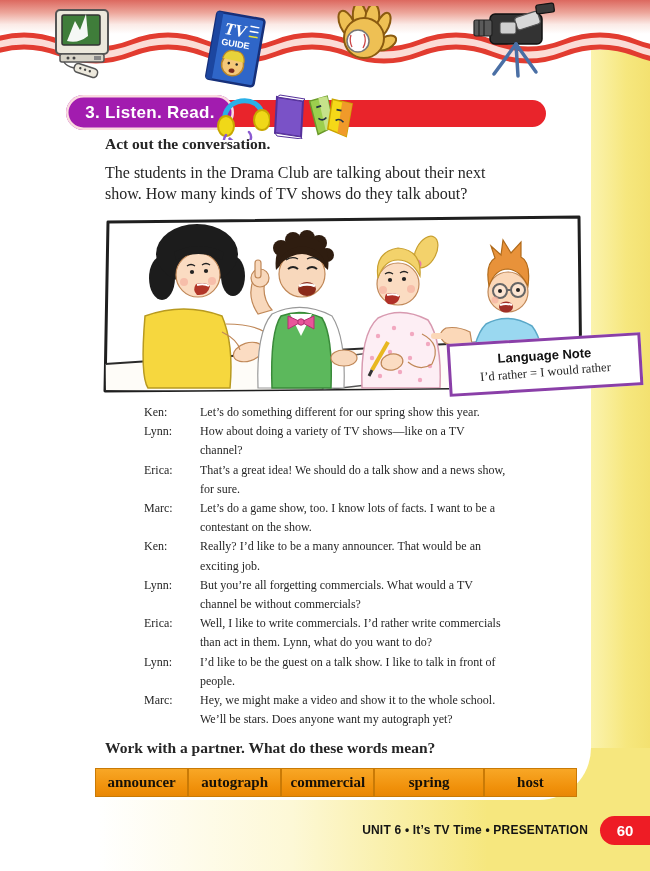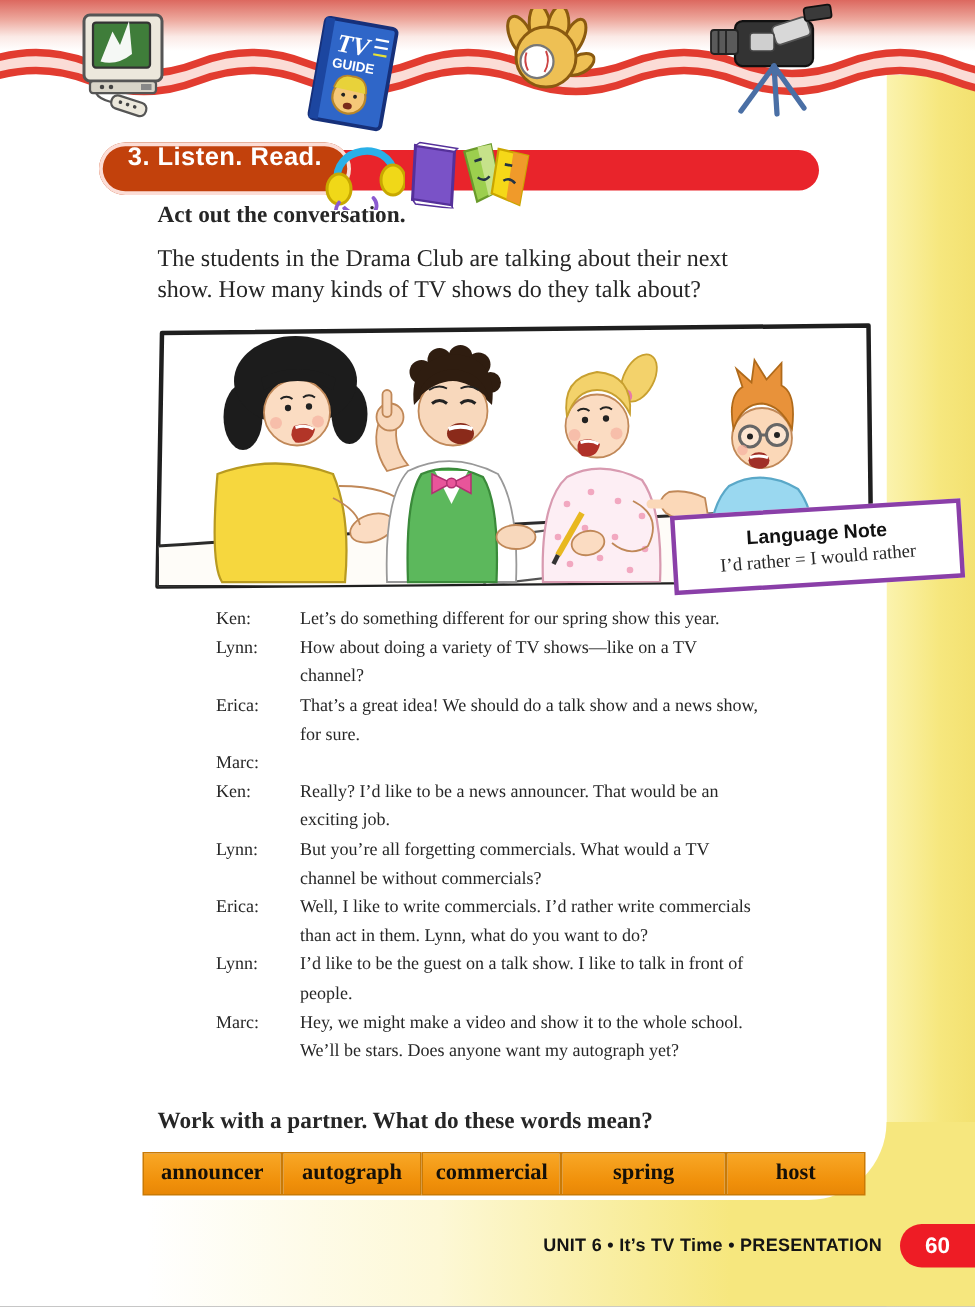--- a/index.html
+++ b/index.html
@@ -12,23 +12,23 @@
   .yellow-band{left:0;top:748px;width:650px;height:123px;z-index:1;
     background:linear-gradient(90deg,rgba(255,255,255,0) 15%,#fdf8d6 45%,#f6e77e 75%);}
   .sheet{left:0;top:0;width:591px;height:800px;background:#ffffff;
     border-bottom-right-radius:52px;z-index:2;}
   .top-gradient{left:0;top:0;width:650px;height:34px;z-index:4;
     background:linear-gradient(180deg,#dc685f 0%,#eda79c 38%,#fbeae6 72%,rgba(255,255,255,0) 100%);}
   .wave{left:0;top:20px;z-index:5;}
   .top-icon{z-index:6;}
   
   .bar{left:68px;top:100px;width:478px;height:27px;background:#e9242b;border-radius:14px;z-index:6;}
-  .bar-pill{left:66px;top:95px;width:168px;height:35px;background:#c2410c;border-radius:18px;
+  .bar-pill{left:66px;top:95px;width:168px;height:35px;background:#a21caf;border-radius:18px;
     box-shadow:inset 0 0 0 2.5px rgba(255,230,225,.95);z-index:7;
-    display:flex;justify-content:center;}
+    display:flex;align-items:center;justify-content:center;}
   .bar-pill span{font-family:"Liberation Sans",sans-serif;font-weight:bold;font-size:17px;
     color:#ffffff;letter-spacing:.3px;}
   .bar-icon{z-index:8;}
   
   .act-out{left:105px;top:135px;font-weight:bold;font-size:15.5px;z-index:9;}
   .intro{left:105px;top:162px;width:500px;font-weight:normal;font-size:16px;line-height:21px;
     white-space:pre-line;z-index:9;}
   .illus{left:100px;top:212px;z-index:7;}
   .lang-note{left:448px;top:338px;width:172px;background:#ffffff;border:3px solid #8a3fa8;
     transform:rotate(-3.5deg);z-index:10;padding:7px 8px 8px;text-align:center;}
@@ -293,24 +293,26 @@
         <span class="dl-text">How about doing a variety of TV shows—like on a TV
 channel?</span>
       </div>
     <div class="dl-row">
         <span class="dl-name">Erica:</span>
         <span class="dl-text">That’s a great idea! We should do a talk show and a news show,
 for sure.</span>
       </div>
     <div class="dl-row">
         <span class="dl-name">Marc:</span>
+        <span class="dl-text">Let’s do a game show, too. I know lots of facts. I want to be a
+contestant on the show.</span>
       </div>
     <div class="dl-row">
         <span class="dl-name">Ken:</span>
-        <span class="dl-text">Really? I’d like to be a news announcer. That would be an
+        <span class="dl-text">Really? I’d like to be a many announcer. That would be an
 exciting job.</span>
       </div>
     <div class="dl-row">
         <span class="dl-name">Lynn:</span>
         <span class="dl-text">But you’re all forgetting commercials. What would a TV
 channel be without commercials?</span>
       </div>
     <div class="dl-row">
         <span class="dl-name">Erica:</span>
         <span class="dl-text">Well, I like to write commercials. I’d rather write commercials

